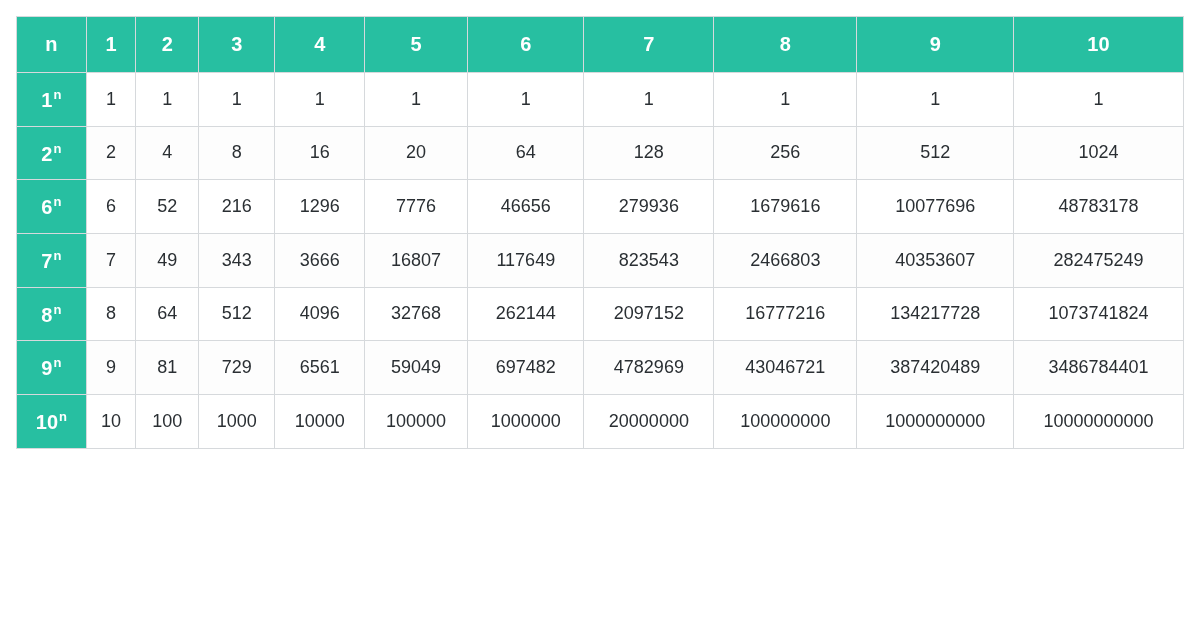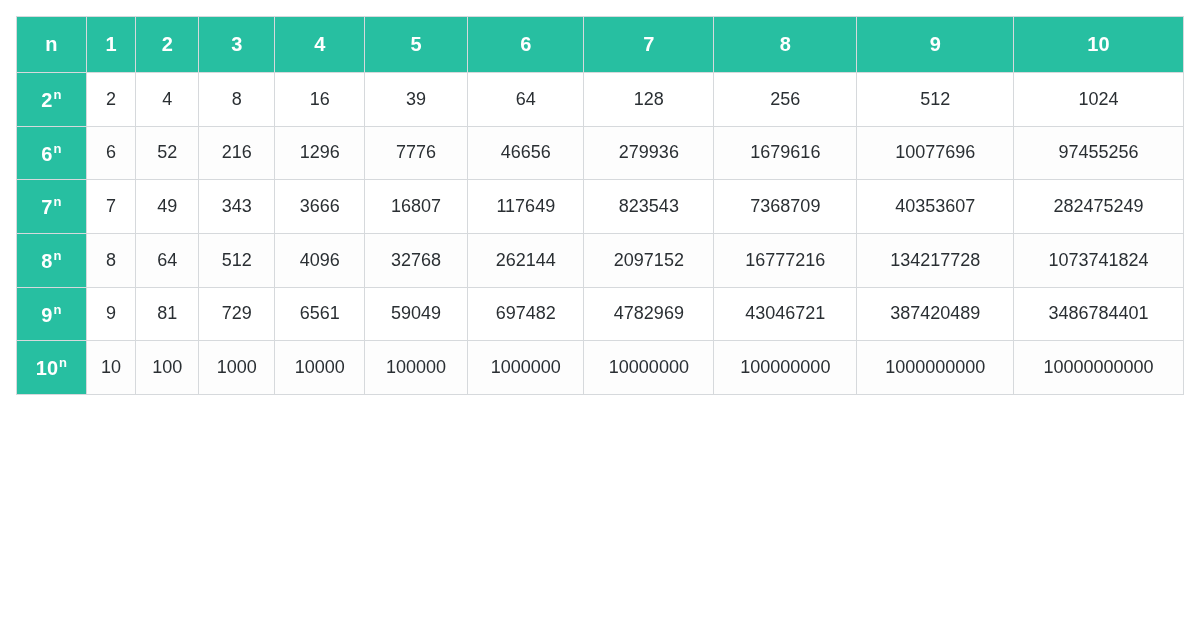--- a/index.html
+++ b/index.html
@@ -63,56 +63,69 @@
       <th class="col-head">5</th>
       <th class="col-head">6</th>
       <th class="col-head">7</th>
       <th class="col-head">8</th>
       <th class="col-head">9</th>
       <th class="col-head">10</th>
     </tr>
   </thead>
   <tbody>
 
+  <tr>
+        <th class="row-head"><span>1</span><sup>n</sup></th>
+        <td>1</td>
+        <td>1</td>
+        <td>1</td>
+        <td>1</td>
+        <td>1</td>
+        <td>1</td>
+        <td>1</td>
+        <td>1</td>
+        <td>1</td>
+        <td>1</td>
+      </tr>
       <tr>
         <th class="row-head"><span>2</span><sup>n</sup></th>
         <td>2</td>
         <td>4</td>
         <td>8</td>
         <td>16</td>
-        <td>39</td>
+        <td>20</td>
         <td>64</td>
         <td>128</td>
         <td>256</td>
         <td>512</td>
         <td>1024</td>
       </tr>
       <tr>
         <th class="row-head"><span>6</span><sup>n</sup></th>
         <td>6</td>
         <td>52</td>
         <td>216</td>
         <td>1296</td>
         <td>7776</td>
         <td>46656</td>
         <td>279936</td>
         <td>1679616</td>
         <td>10077696</td>
-        <td>97455256</td>
+        <td>48783178</td>
       </tr>
       <tr>
         <th class="row-head"><span>7</span><sup>n</sup></th>
         <td>7</td>
         <td>49</td>
         <td>343</td>
         <td>3666</td>
         <td>16807</td>
         <td>117649</td>
         <td>823543</td>
-        <td>7368709</td>
+        <td>2466803</td>
         <td>40353607</td>
         <td>282475249</td>
       </tr>
       <tr>
         <th class="row-head"><span>8</span><sup>n</sup></th>
         <td>8</td>
         <td>64</td>
         <td>512</td>
         <td>4096</td>
         <td>32768</td>
@@ -136,19 +149,19 @@
         <td>3486784401</td>
       </tr>
       <tr>
         <th class="row-head"><span>10</span><sup>n</sup></th>
         <td>10</td>
         <td>100</td>
         <td>1000</td>
         <td>10000</td>
         <td>100000</td>
         <td>1000000</td>
-        <td>10000000</td>
+        <td>20000000</td>
         <td>100000000</td>
         <td>1000000000</td>
         <td>10000000000</td>
       </tr>
     </tbody>
 </table>
 
 </body></html>

